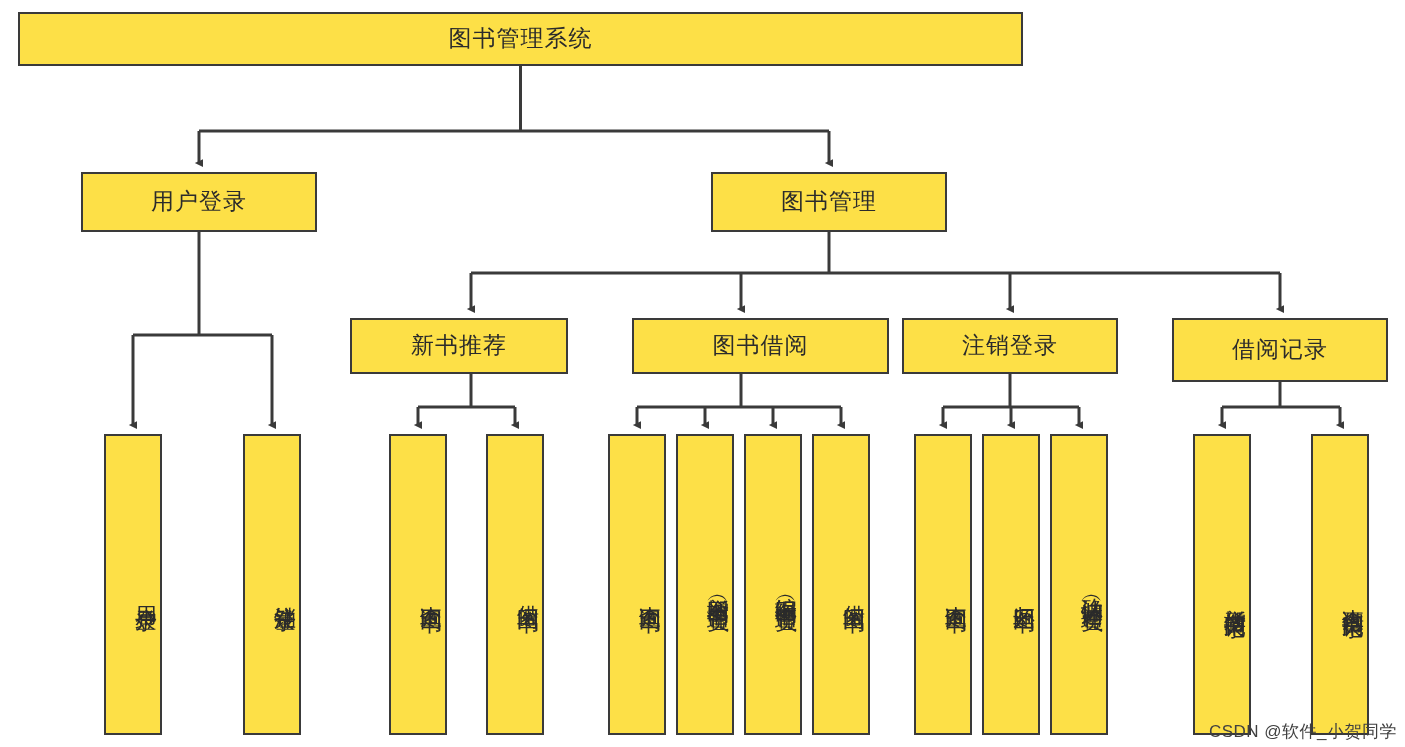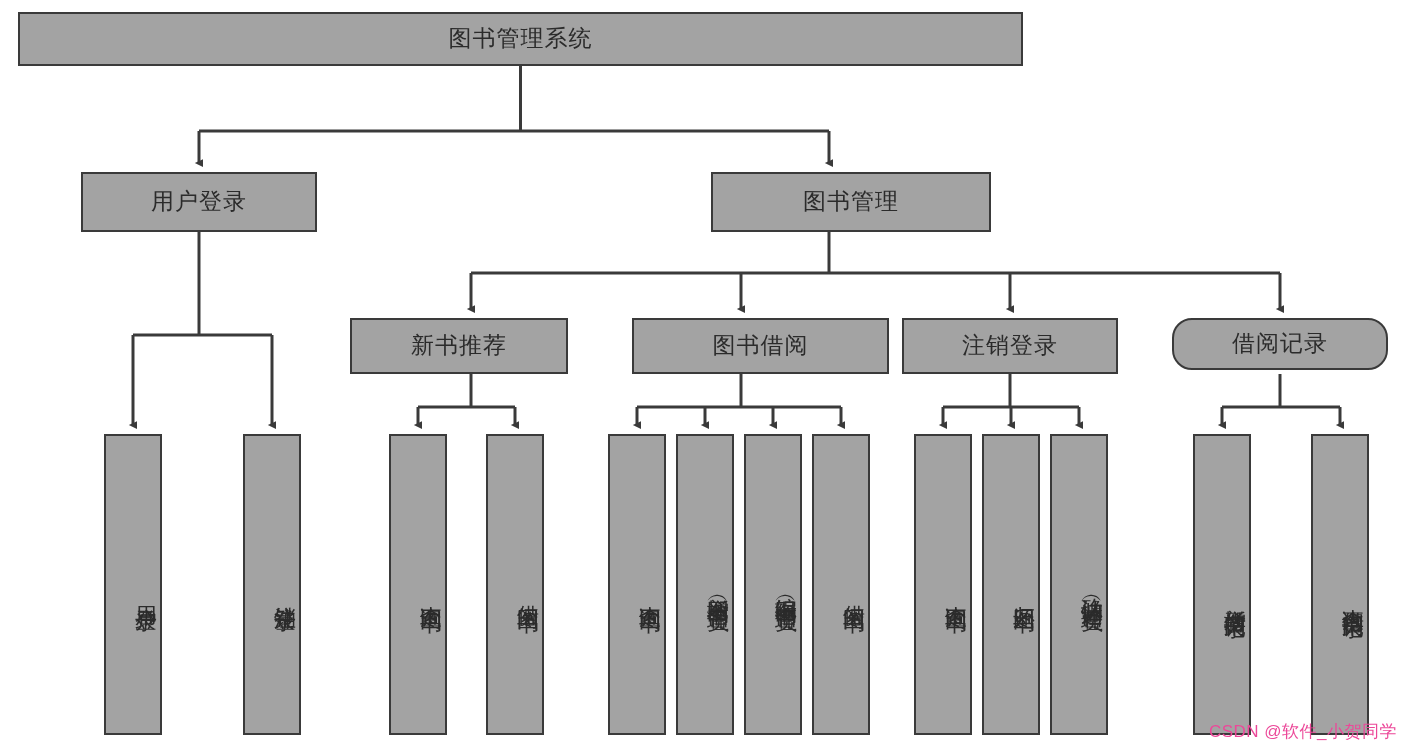--- a/index.html
+++ b/index.html
@@ -24,21 +24,21 @@
   svg.connectors {
     position: absolute;
     left: 0; top: 0;
     width: 1405px;
     height: 747px;
     pointer-events: none;
   }
   .node {
     position: absolute;
     box-sizing: border-box;
-    background: #a3a3a3;
+    background: #fde047;
     border: 2.5px solid #3a3a3a;
     display: flex;
     align-items: center;
     justify-content: center;
     text-align: center;
   }
   .node.horiz {
     font-size: 23px;
     letter-spacing: 1px;
     line-height: 1.1;
@@ -56,21 +56,21 @@
   .node.vert span {
     writing-mode: vertical-rl;
     text-orientation: upright;
     display: block;
   }
   .watermark {
     position: absolute;
     right: 8px;
     bottom: 4px;
     font-size: 17px;
-    color: #ec4899;
+    color: #404040;
     letter-spacing: 0.5px;
     white-space: nowrap;
   }
 </style>
 </head>
 <body>
 
 <div id="canvas">
 
   <svg class="connectors" viewBox="0 0 1405 747" xmlns="http://www.w3.org/2000/svg">
@@ -126,34 +126,34 @@
     </g>
   </svg>
 
   <div class="node horiz" style="left:18px; top:12px; width:1005px; height:54px;">
     <span>图书管理系统</span>
   </div>
 
   <div class="node horiz" style="left:81px; top:172px; width:236px; height:60px;">
     <span>用户登录</span>
   </div>
-  <div class="node horiz" style="left:711px; top:172px; width:280px; height:60px;">
+  <div class="node horiz" style="left:711px; top:172px; width:236px; height:60px;">
     <span>图书管理</span>
   </div>
 
   <div class="node horiz" style="left:350px; top:318px; width:218px; height:56px;">
     <span>新书推荐</span>
   </div>
   <div class="node horiz" style="left:632px; top:318px; width:257px; height:56px;">
     <span>图书借阅</span>
   </div>
   <div class="node horiz" style="left:902px; top:318px; width:216px; height:56px;">
     <span>注销登录</span>
   </div>
-  <div class="node horiz" style="left:1172px; top:318px; width:216px; height:52px;border-radius:20px;">
+  <div class="node horiz" style="left:1172px; top:318px; width:216px; height:64px;">
     <span>借阅记录</span>
   </div>
 
   <div class="node vert" style="left:104px; top:434px; width:58px; height:301px;">
     <span>用户登录</span>
   </div>
   <div class="node vert" style="left:243px; top:434px; width:58px; height:301px;">
     <span>注销登录</span>
   </div>
   <div class="node vert" style="left:389px; top:434px; width:58px; height:301px;">

